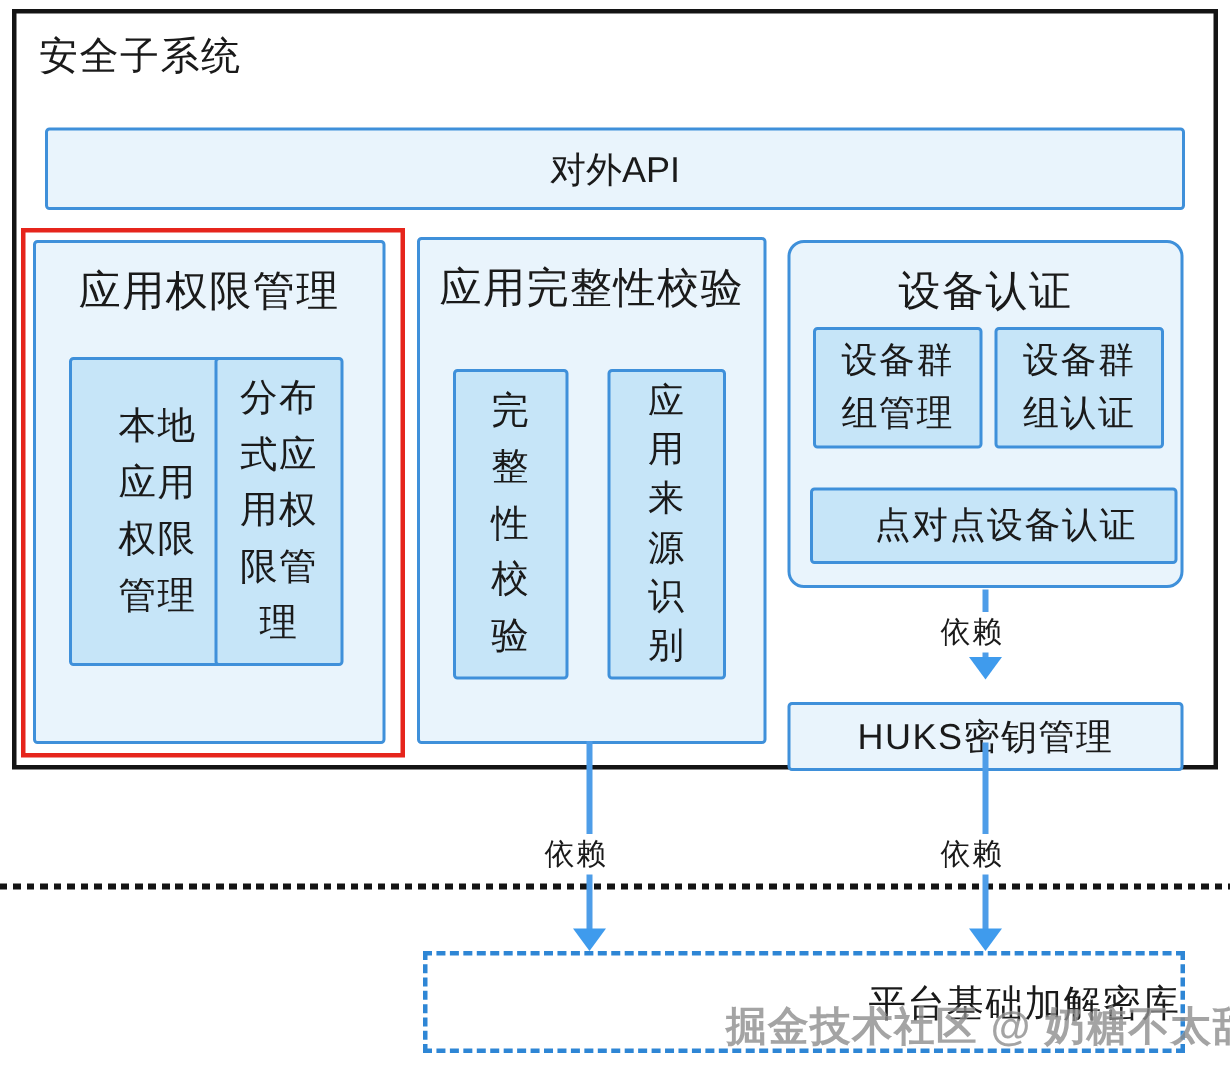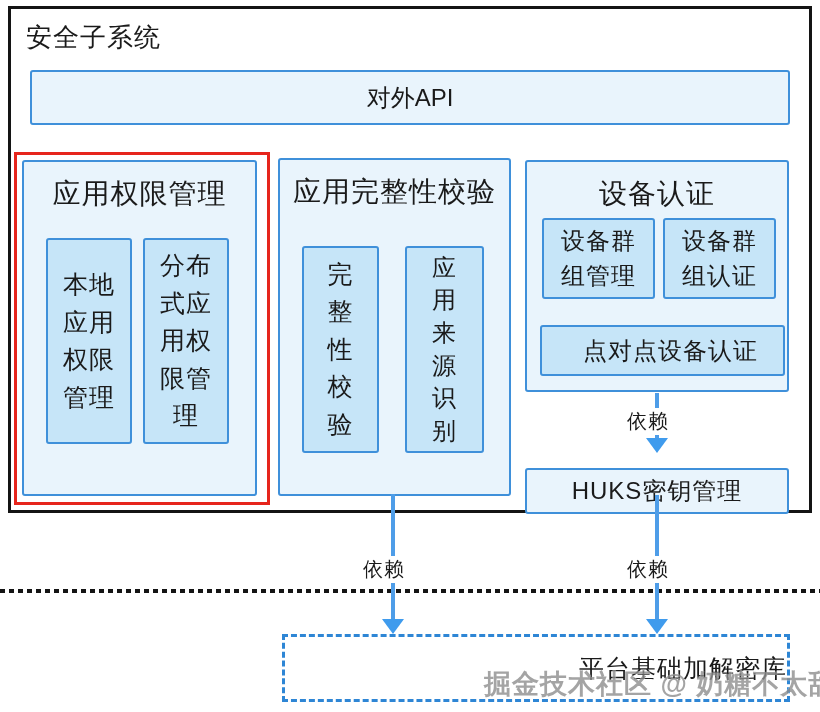--- a/index.html
+++ b/index.html
@@ -4,32 +4,32 @@
 <style>
   html,body{margin:0;padding:0;background:#ffffff;}
   .stage{
     position:relative;width:820px;height:712px;background:#ffffff;overflow:hidden;
     font-family:"Liberation Sans","DejaVu Sans",sans-serif;color:#1a1a1a;text-decoration:underline;
   }
   
   .main-box{position:absolute;left:8px;top:6px;width:798px;height:501px;border:3px solid #141414;background:#ffffff;}
   .diagram-title{position:absolute;left:26px;top:20px;font-size:26px;letter-spacing:1px;}
   
-  .api-bar{position:absolute;left:30px;top:70px;width:756px;height:51px;background:#e9f4fc;border:2.5px solid #3f90da;border-radius:3px;display:flex;align-items:center;justify-content:center;font-size:24px;}
+  .api-bar{position:absolute;left:30px;top:85px;width:756px;height:51px;background:#e9f4fc;border:2.5px solid #3f90da;border-radius:3px;display:flex;align-items:center;justify-content:center;font-size:24px;}
   
   .red-frame{position:absolute;left:14px;top:152px;width:250px;height:347px;border:3px solid #e6251c;}
   
   .module{position:absolute;background:#e9f4fc;border:2.5px solid #3f90da;border-radius:3px;}
   .module-title{position:absolute;top:13px;left:0;width:100%;text-align:center;font-size:28px;letter-spacing:1px;}
   .module-1{left:22px;top:160px;width:231px;height:332px;}
   .module-2{left:278px;top:158px;width:229px;height:334px;}
-  .module-3{left:525px;top:160px;width:260px;height:228px;}
+  .module-3{left:525px;top:160px;width:260px;height:228px;border-radius:11px;}
   
   .sub{position:absolute;background:#c6e5f8;border:2.5px solid #3f90da;border-radius:3px;display:flex;align-items:center;justify-content:center;text-align:center;white-space:pre-line;font-size:25px;line-height:1.5;letter-spacing:1px;}
-  .sub-1a{left:46px;top:238px;width:82px;height:202px;}
+  .sub-1a{left:46px;top:238px;width:82px;height:202px;padding-left:16px;}
   .sub-1b{left:143px;top:238px;width:82px;height:202px;}
   .sub-2a{left:302px;top:246px;width:73px;height:203px;}
   .sub-2b{left:405px;top:246px;width:75px;height:203px;font-size:24px;line-height:1.36;}
   .sub-3a{left:542px;top:218px;width:109px;height:77px;font-size:24px;line-height:1.45;}
   .sub-3b{left:663px;top:218px;width:109px;height:77px;font-size:24px;line-height:1.45;}
   .sub-3c{left:540px;top:325px;width:225px;height:47px;font-size:24px;padding-left:16px;}
   
   .huks-box{position:absolute;left:525px;top:468px;width:260px;height:42px;background:#e9f4fc;border:2.5px solid #3f90da;border-radius:3px;display:flex;align-items:center;justify-content:center;font-size:24px;letter-spacing:1px;}
   
   .divider{position:absolute;left:0;top:589px;width:820px;height:4px;background:repeating-linear-gradient(90deg,#141414 0 5px,transparent 5px 9px);}

